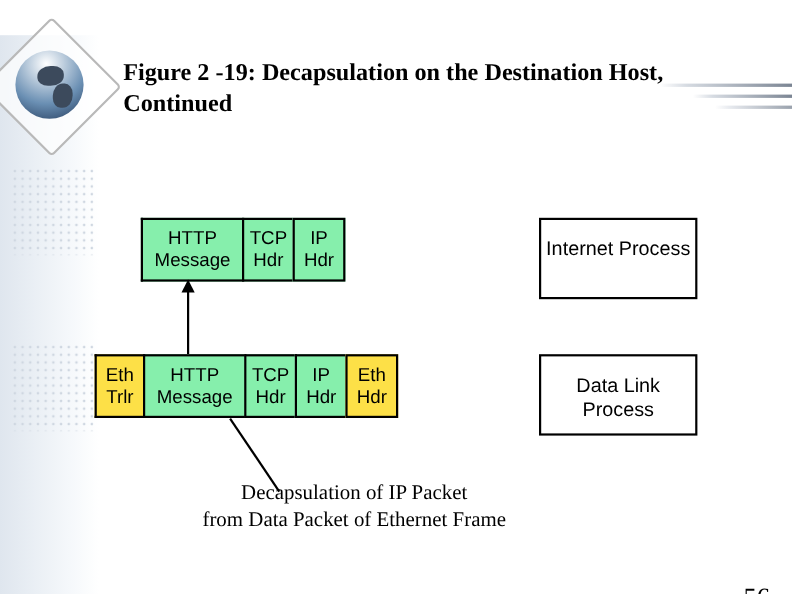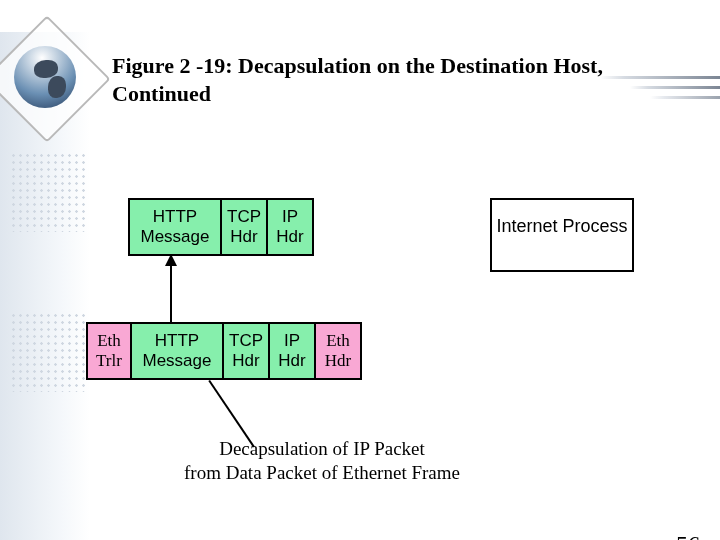--- a/index.html
+++ b/index.html
@@ -146,21 +146,21 @@
     line-height: 1.15;
     text-align: center;
     white-space: pre;
     display: flex;
     align-items: center;
     justify-content: center;
     height: 54px;
     background: #86efac;
   }
   .cell:last-child { border-right: 2px solid #000; }
-  .eth-fill { background: #f9a8d4; font-family: Liberation Serif, serif; }
+  .eth-fill { background: #fde047; }
   .w-msg  { width: 90px; }
   .w-hdr  { width: 44px; }
   .w-trlr { width: 42px; }
 
   .arrow-up {
     position: absolute;
     left: 170px;
     top: 222px;
     width: 1px;
     height: 66px;
@@ -264,20 +264,22 @@
     <div class="cell w-msg">HTTP
 Message</div>
     <div class="cell w-hdr">TCP
 Hdr</div>
     <div class="cell w-hdr">IP
 Hdr</div>
     <div class="cell w-hdr eth-fill">Eth
 Hdr</div>
   </div>
 
+  <div class="process-box datalink">Data Link
+Process</div>
 
   <div class="slash-line">
     <div class="ln"></div>
   </div>
 
   <div class="caption">
     <span>Decapsulation of IP Packet</span><br>
     <span>from Data Packet of Ethernet Frame</span>
   </div>
 

